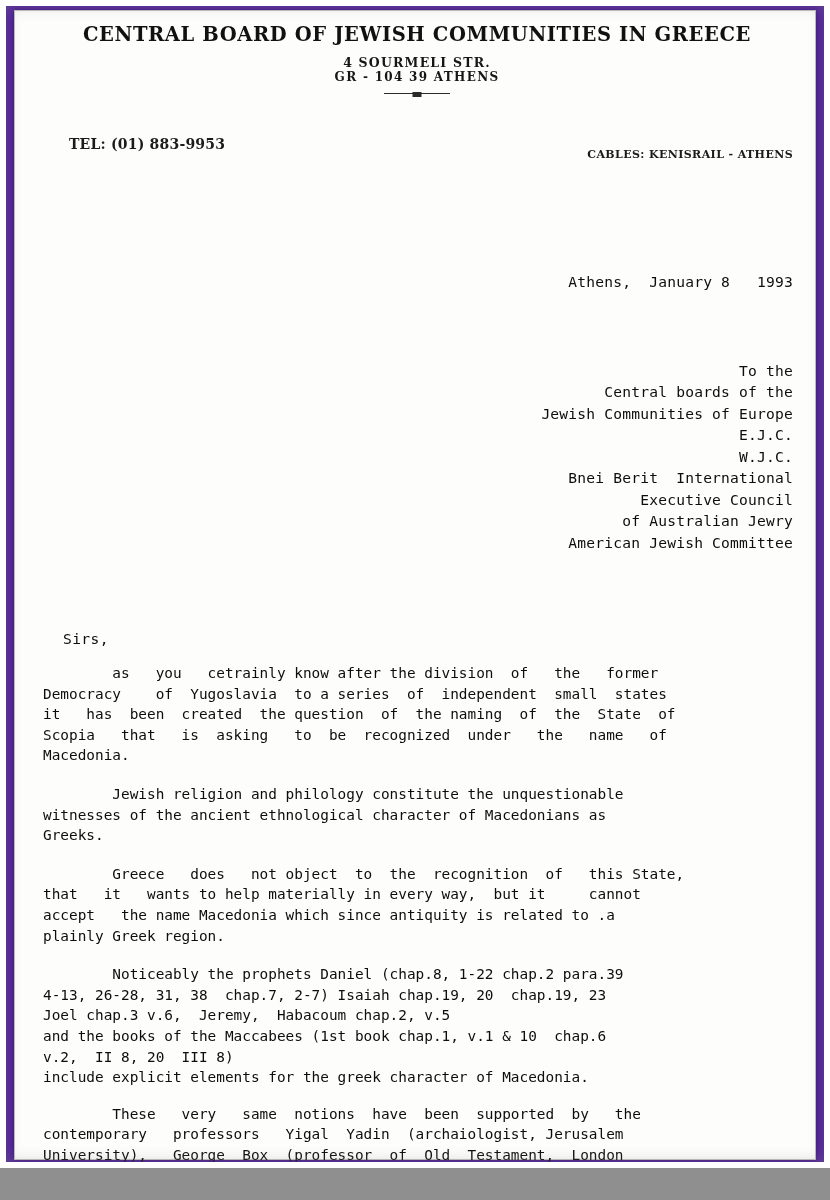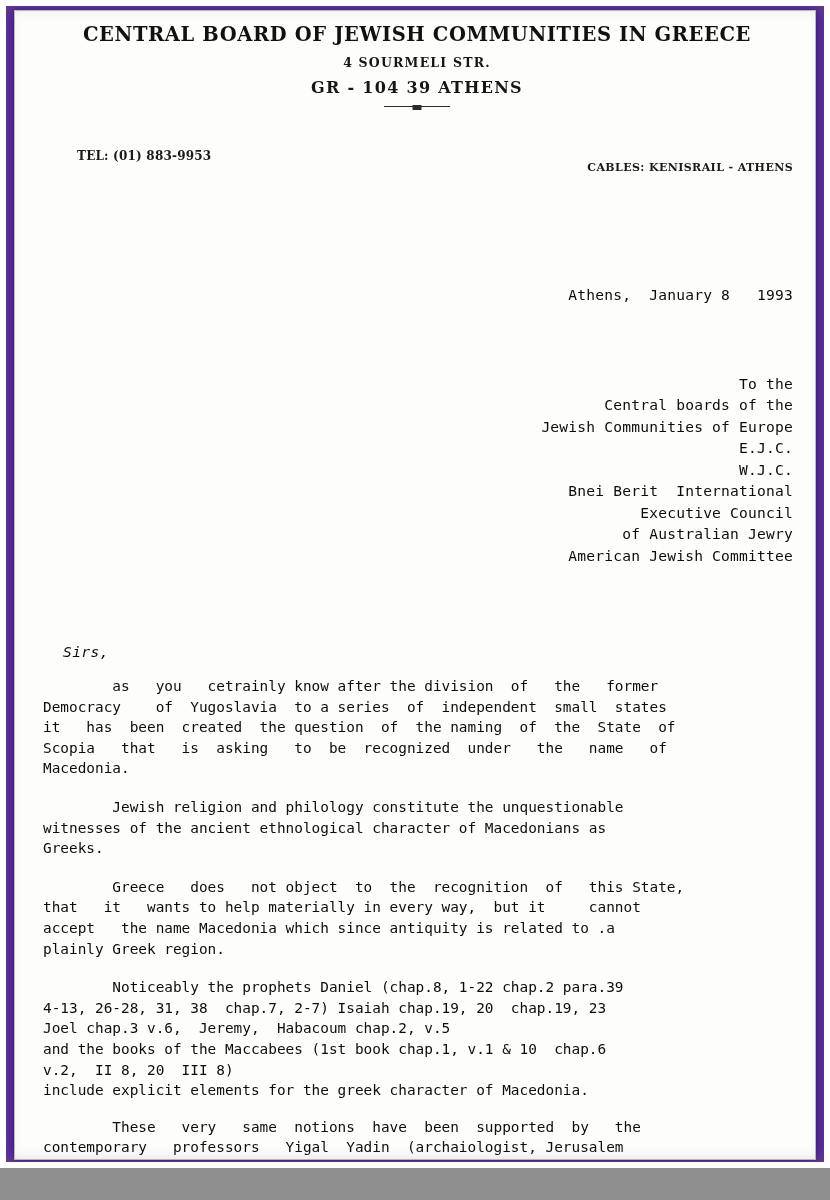--- a/index.html
+++ b/index.html
@@ -59,23 +59,22 @@
     font-family: "DejaVu Serif", serif;
     font-weight: bold;
     font-size: 12.5px;
     letter-spacing: 1.2px;
     margin-top: 9px;
     color: #161616;
   }
   .lh-city {
     font-family: "DejaVu Serif", serif;
     font-weight: bold;
-    font-size: 16px;
+    font-size: 12px;
     letter-spacing: 1.3px;
-    margin-top: 8px;
     color: #161616;
   }
   .lh-rule {
     width: 66px;
     margin: 9px auto 0 auto;
     border-top: 1.6px solid #2b2b2b;
     position: relative;
   }
   .lh-rule::after {
     content: "";
@@ -88,25 +87,25 @@
     transform: translateX(-50%);
   }
 
   .contact-row {
     position: relative;
     margin-top: 42px;
     height: 20px;
   }
   .tel {
     position: absolute;
-    left: 36px;
+    left: 28px;
     top: 0;
     font-family: "DejaVu Serif", serif;
     font-weight: bold;
-    font-size: 12px;
+    font-size: 14px;
     letter-spacing: 0.2px;
     color: #1b1b1b;
   }
   .cables {
     position: absolute;
     right: 0;
     top: 12px;
     font-family: "DejaVu Serif", serif;
     font-weight: bold;
     font-size: 11px;
@@ -127,21 +126,20 @@
   }
   .date-line {
     margin-bottom: 24px;
   }
   .salutation {
     margin-top: 34px;
     margin-left: 22px;
     font-size: 14.6px;
     color: #0d0d0d;
     letter-spacing: 0.4px;
-    font-style: italic;
   }
   .body {
     margin-top: 16px;
     margin-left: 2px;
     margin-right: 0px;
   }
   .para {
     font-size: 14.4px;
     line-height: 20.6px;
     color: #0d0d0d;

